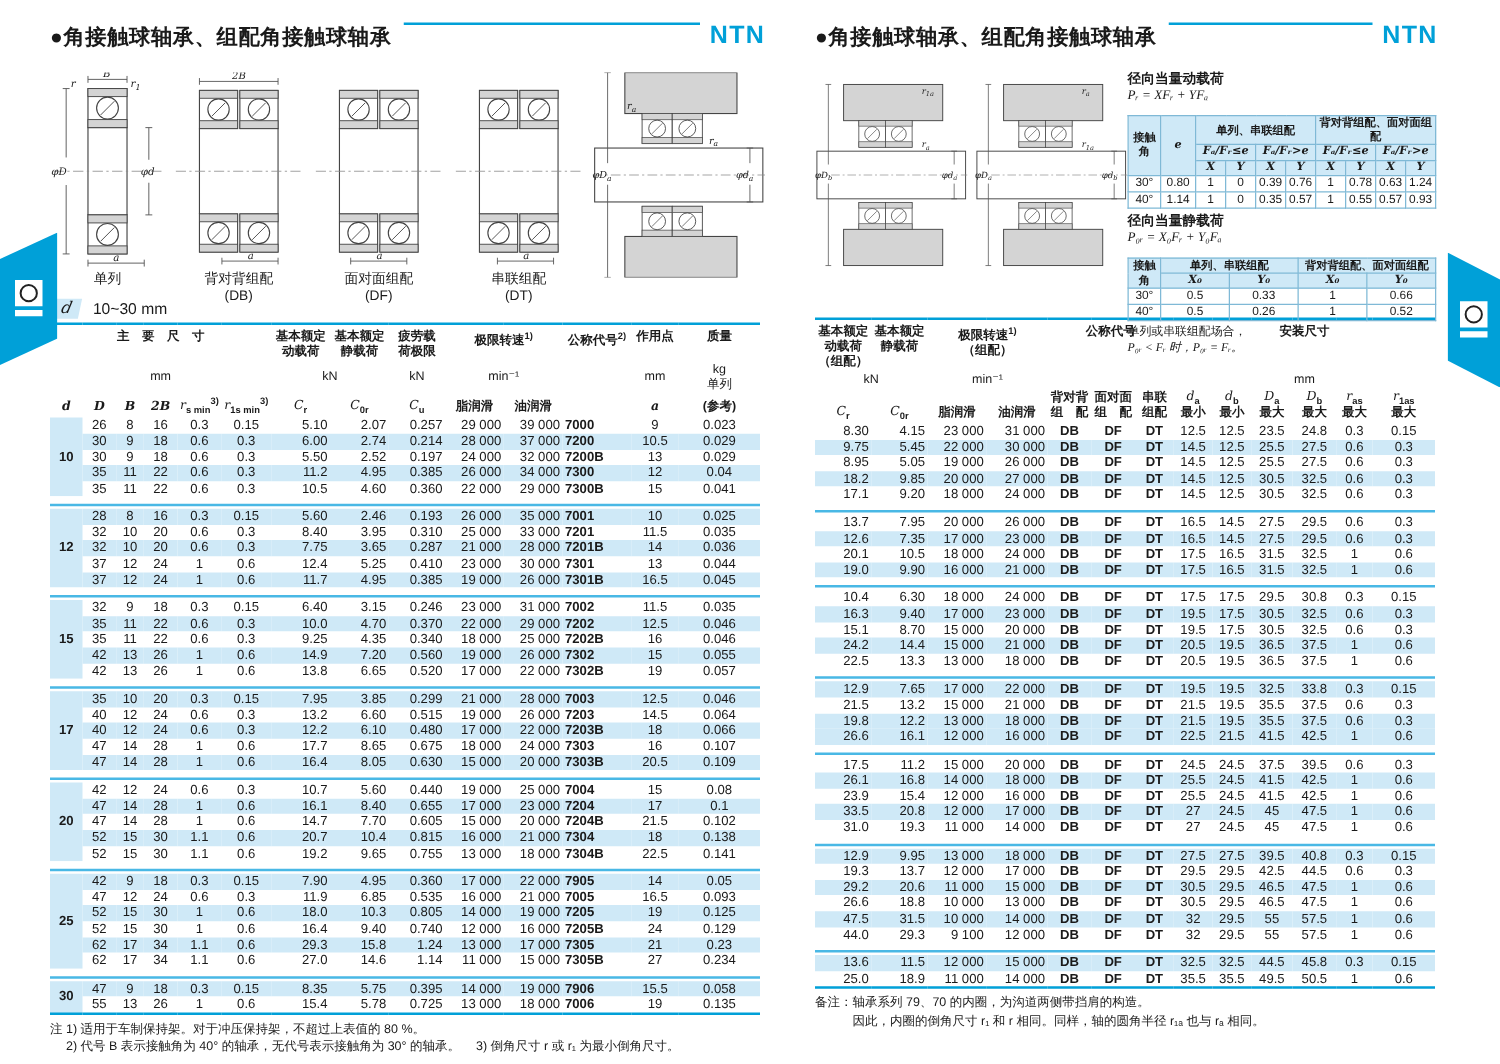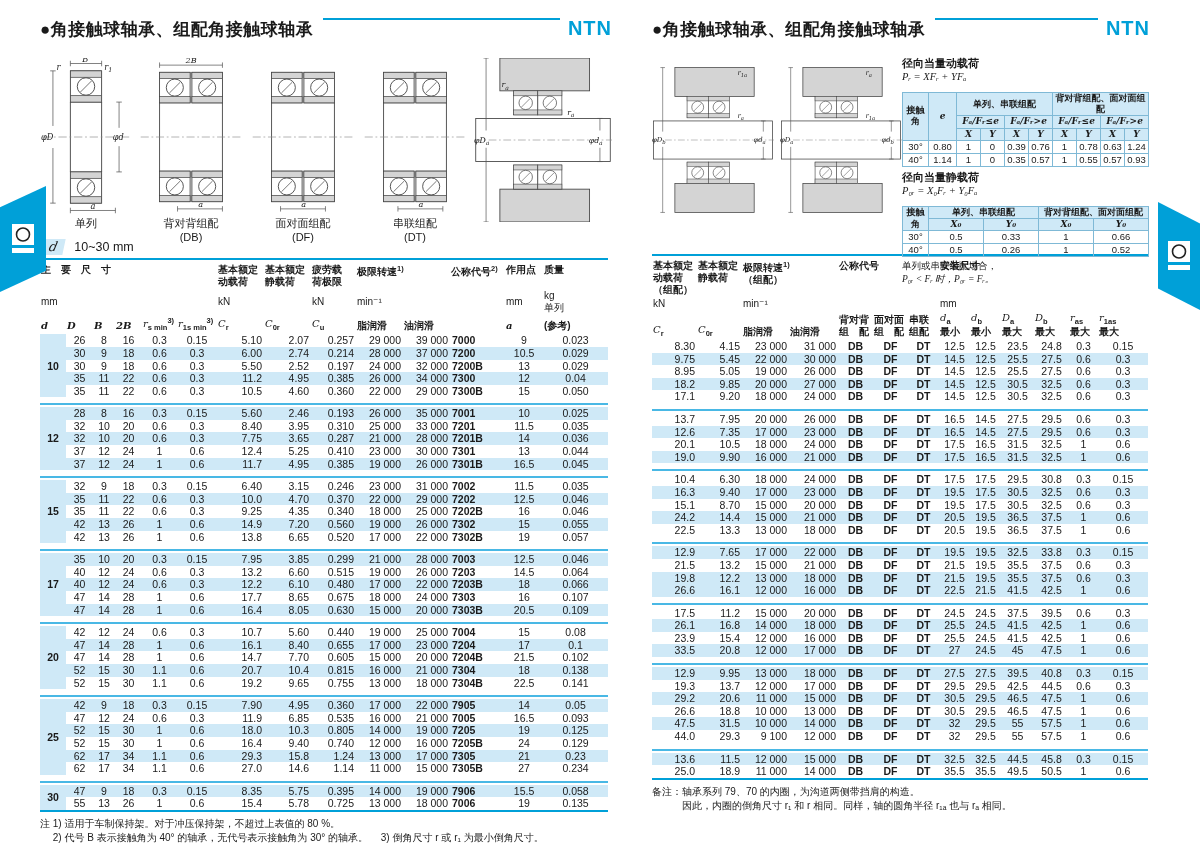--- a/index.html
+++ b/index.html
@@ -28,21 +28,21 @@
   .dimln { stroke:#555; stroke-width:.8; fill:none; }
   .edge { stroke:#444; stroke-width:1; fill:none; }
 
   
   .bore { height:22px; display:flex; align-items:center; margin:2px 0 0 2px; }
   .bore-d { font-family:"DejaVu Serif",serif; font-style:italic; font-size:13px; background:var(--stripe); padding:0 7px 1px 7px; transform:skewX(-12deg); margin-right:10px; }
   .bore-range { font-size:12.5px; }
 
   
   table.main { border-collapse:collapse; table-layout:fixed; border-top:2px solid var(--accent); border-bottom:2px solid var(--accent); }
-  table.main th { font-size:10px; font-weight:bold; text-align:left; padding:1px 1px; line-height:1.2; white-space:nowrap;margin-top:40px; }
+  table.main th { font-size:10px; font-weight:bold; text-align:center; padding:1px 1px; line-height:1.2; white-space:nowrap;margin-top:40px; }
   table.main thead tr.h1 th { vertical-align:top; padding-top:4px; }
   table.main thead tr.h2 th { vertical-align:middle; font-weight:normal; }
   table.main thead tr.h3 th { vertical-align:bottom; padding-bottom:2px; }
   table.main td { height:12.6px; line-height:12.6px; font-size:10.5px; white-space:nowrap; padding:0 2px; }
   td.c { text-align:center; }
   td.r { text-align:right; padding-right:7px; }
   td.l { text-align:center; padding-left:6px; }
   td.code { font-weight:bold; text-align:left; padding-left:5px; }
   td.codec { font-weight:bold; text-align:center; }
   tr.stripe td { background:var(--stripe); }
@@ -367,21 +367,21 @@
           <td class="c">22</td>
           <td class="c">0.6</td>
           <td class="c">0.3</td>
           <td class="r">10.5</td>
           <td class="r">4.60</td>
           <td class="r">0.360</td>
           <td class="r">22 000</td>
           <td class="r">29 000</td>
           <td class="code">7300B</td>
           <td class="c">15</td>
-          <td class="l">0.050</td>
+          <td class="l">0.041</td>
         </tr>
         <tr class="gap">
           <td colspan="14">
             <div class="gapline"></div>
           </td>
         </tr>
         <tr class="stripe">
           <td rowspan="5" class="dcell">12</td>
           <td class="c">28</td>
           <td class="c">8</td>
@@ -1453,20 +1453,35 @@
           <td class="codec">DB</td>
           <td class="codec">DF</td>
           <td class="codec">DT</td>
           <td class="c">27</td>
           <td class="c">24.5</td>
           <td class="c">45</td>
           <td class="c">47.5</td>
           <td class="c">1</td>
           <td class="c">0.6</td>
         </tr>
+        <tr class="plain">
+          <td class="r">31.0</td>
+          <td class="r">19.3</td>
+          <td class="r">11 000</td>
+          <td class="r">14 000</td>
+          <td class="codec">DB</td>
+          <td class="codec">DF</td>
+          <td class="codec">DT</td>
+          <td class="c">27</td>
+          <td class="c">24.5</td>
+          <td class="c">45</td>
+          <td class="c">47.5</td>
+          <td class="c">1</td>
+          <td class="c">0.6</td>
+        </tr>
         <tr class="gap">
           <td colspan="13">
             <div class="gapline"></div>
           </td>
         </tr>
         <tr class="stripe">
           <td class="r">12.9</td>
           <td class="r">9.95</td>
           <td class="r">13 000</td>
           <td class="r">18 000</td>

